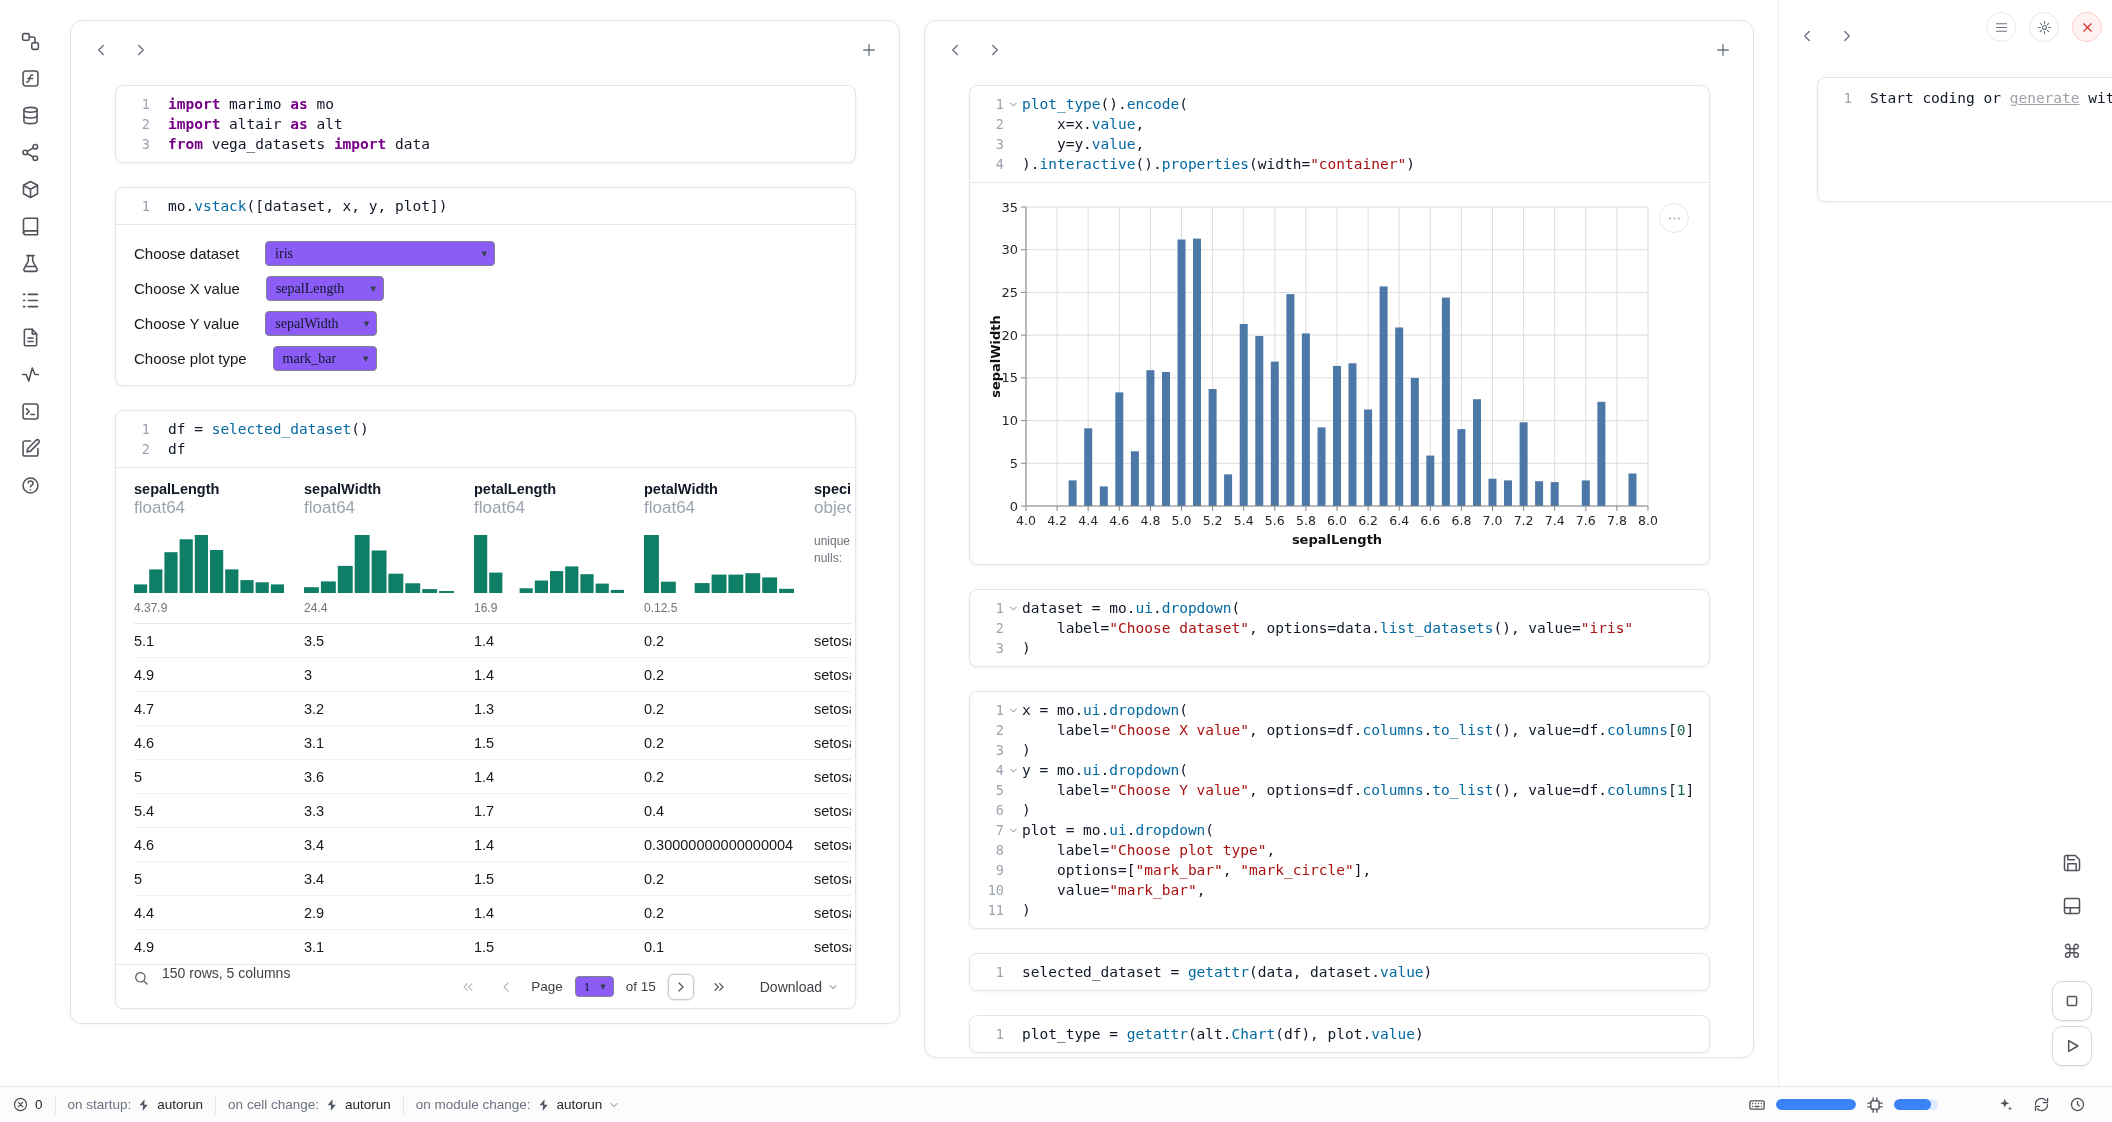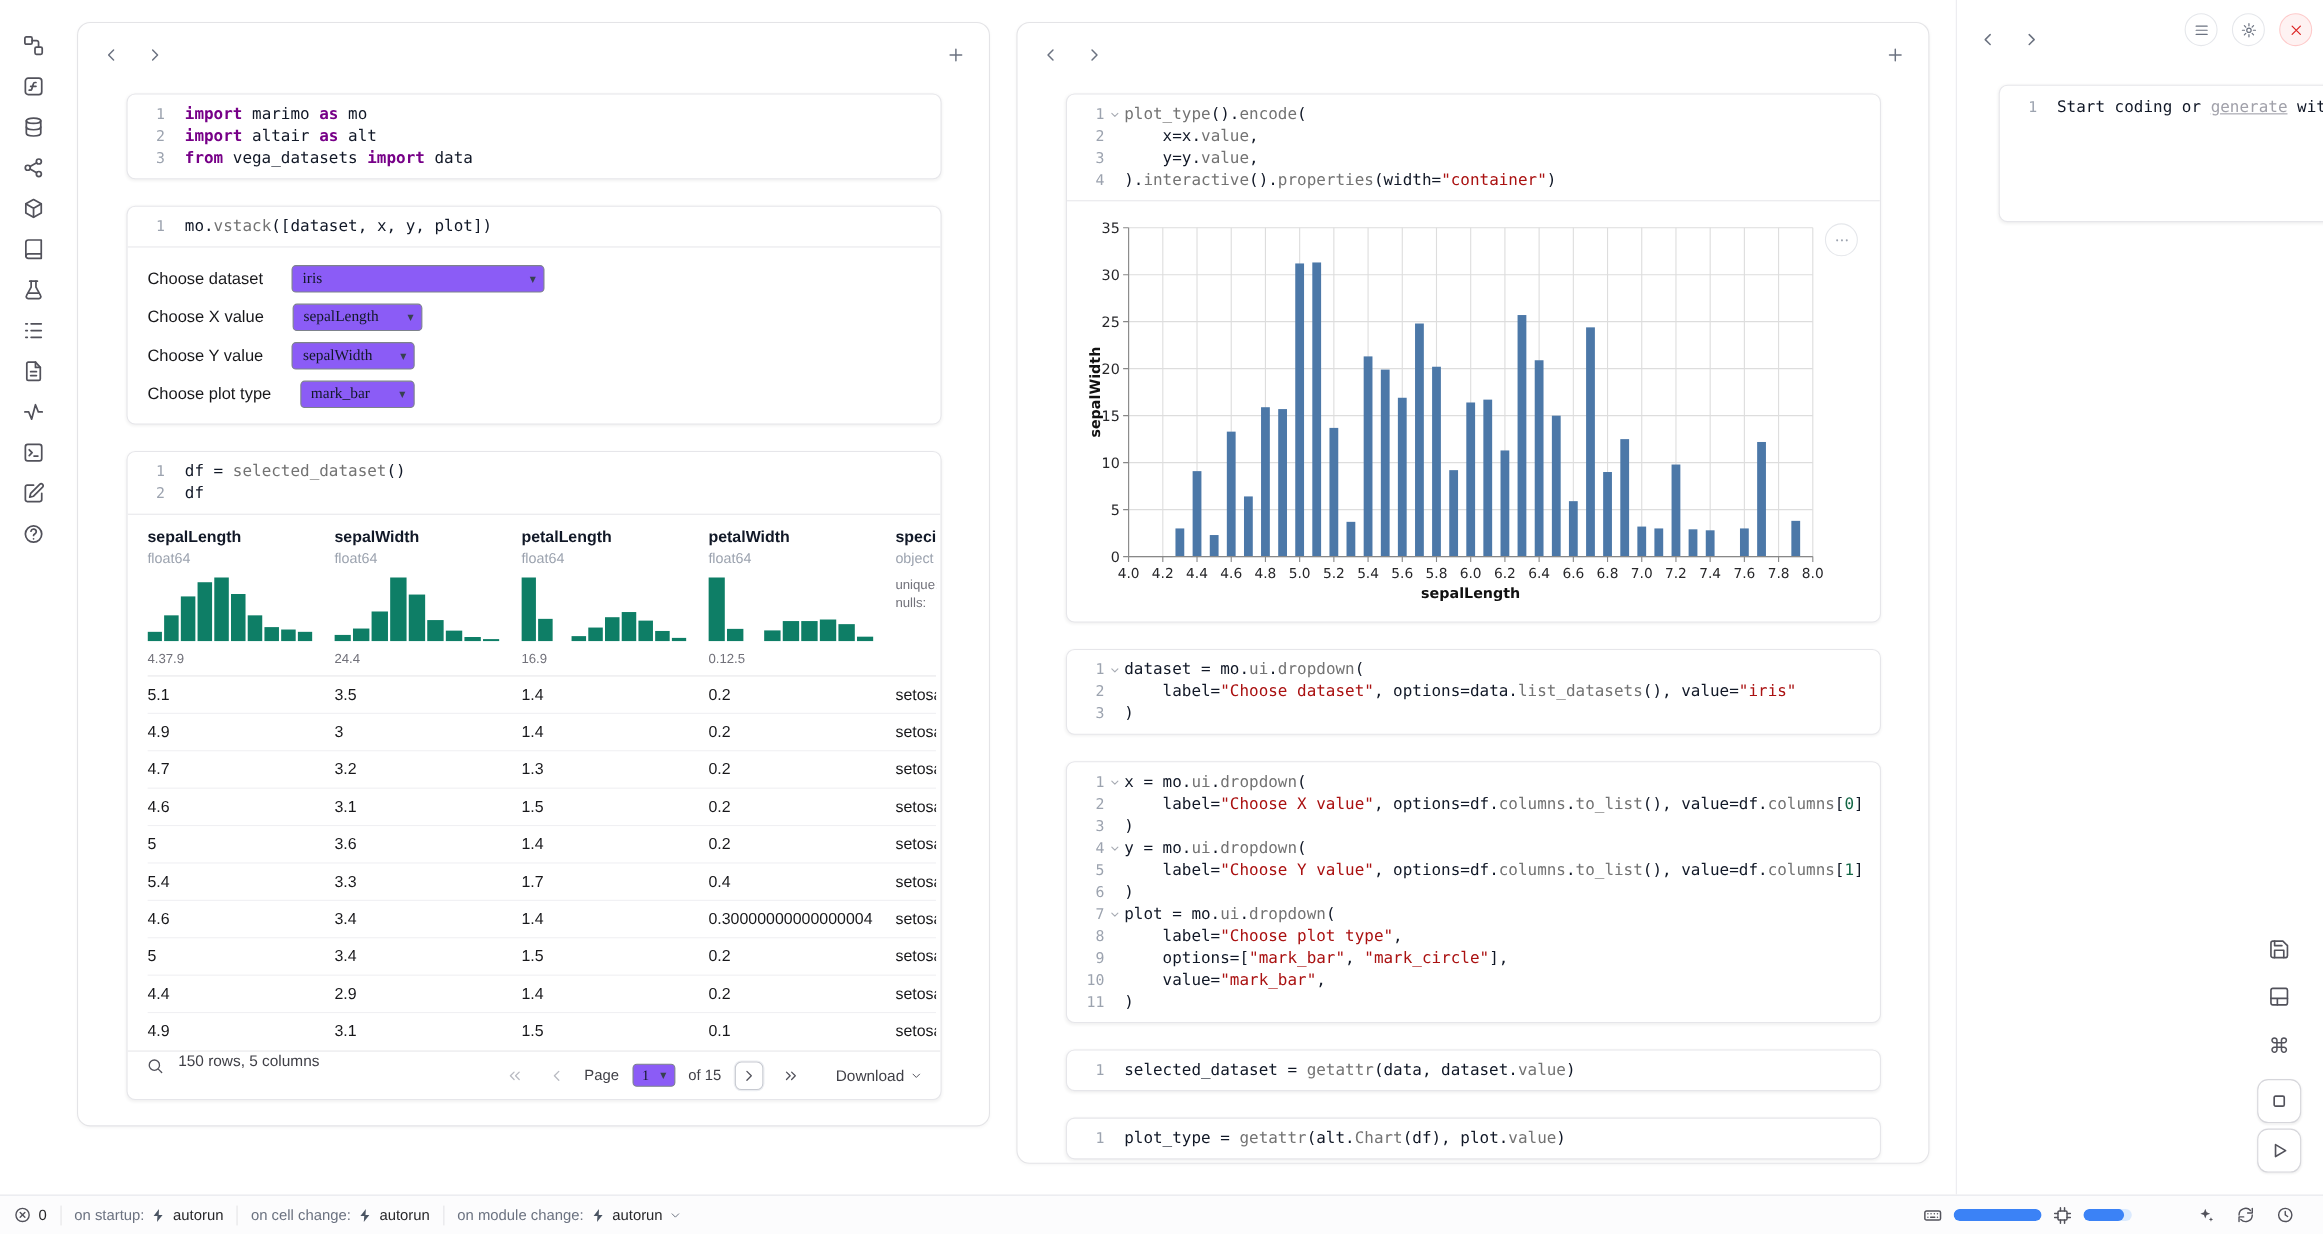--- a/index.html
+++ b/index.html
@@ -31,41 +31,41 @@
   
   .code{padding:8px 10px 8px 0;font-family:"DejaVu Sans Mono","Liberation Mono",monospace;
     font-size:14.5px;line-height:20px}
   .cl{display:flex;align-items:flex-start}
   .ln{width:34px;text-align:right;color:#9ca3af;flex:none;user-select:none;font-size:13.5px;line-height:20px}
   .fold{width:18px;flex:none;display:flex;align-items:center;justify-content:center;color:#a7abb3;height:20px}
   .fold svg{width:11px;height:11px}
   .cl code{white-space:pre;color:#111827;flex:1}
   .k{color:#770088;font-weight:700}
   .s{color:#aa1111}
-  .f{color:#737373}
+  .f{color:#0369a1}
   .n{color:#116644}
 
   .out{border-top:1px solid #e8e8ec}
 
   
   .ctl-rows{padding:16px 18px 14px 18px;display:flex;flex-direction:column;gap:10px}
   .ctl{display:flex;align-items:center;gap:26px;font-size:15px;color:#18181b}
   .sel{position:relative;display:inline-block}
   .sel select{appearance:none;-webkit-appearance:none;border:1px solid #7d828b;border-radius:4px;background:#8b5cf6;
     font-size:14px;padding:4px 26px 4px 9px;color:#111827;font-family:Liberation Serif, serif}
   .sel::after{content:"▾";position:absolute;right:8px;top:50%;transform:translateY(-52%);
     font-size:11px;color:#374151;pointer-events:none}
   .sel.small select{padding:2px 22px 2px 8px;font-size:13px}
 
   
   .tbl-grid{margin-left:18px;width:717px;overflow:hidden;padding-top:10px}
   .tr{display:grid;grid-template-columns:repeat(5,170px)}
   .t-head{border-bottom:1px solid #e7e7ea;padding-bottom:8px}
   .th .name{font-size:14.5px;font-weight:600;color:#111827;line-height:22px;white-space:nowrap;overflow:hidden}
-  .th .dtype{font-size:13px;color:#9ca3af;line-height:16px;margin-bottom:7px}
+  .th .dtype{font-size:17px;color:#9ca3af;line-height:16px;margin-bottom:17px}
   .th .meta{font-size:12px;color:#71717a;line-height:17px;white-space:nowrap}
   .minmax{width:150px;display:flex;justify-content:flex-start;font-size:12px;color:#71717a;margin-top:4px}
   .trow{height:34px;align-items:center;border-bottom:1px solid #f0f0f3;font-size:14.5px;color:#18181b}
   .trow:last-child{border-bottom:none}
   .td{white-space:nowrap;overflow:hidden}
   .tbl-footer{height:44px;display:flex;padding:0 16px 0 12px;gap:8px;border-top:1px solid #e7e7ea}
   .ftr-icon{width:26px;height:26px;font-size:16px;color:#52525b;background:none;border:none;
     display:flex;align-items:center;justify-content:center}
   .summary{font-size:14px;color:#3f3f46}
   .pager{margin-left:auto;display:flex;align-items:center;gap:12px}

